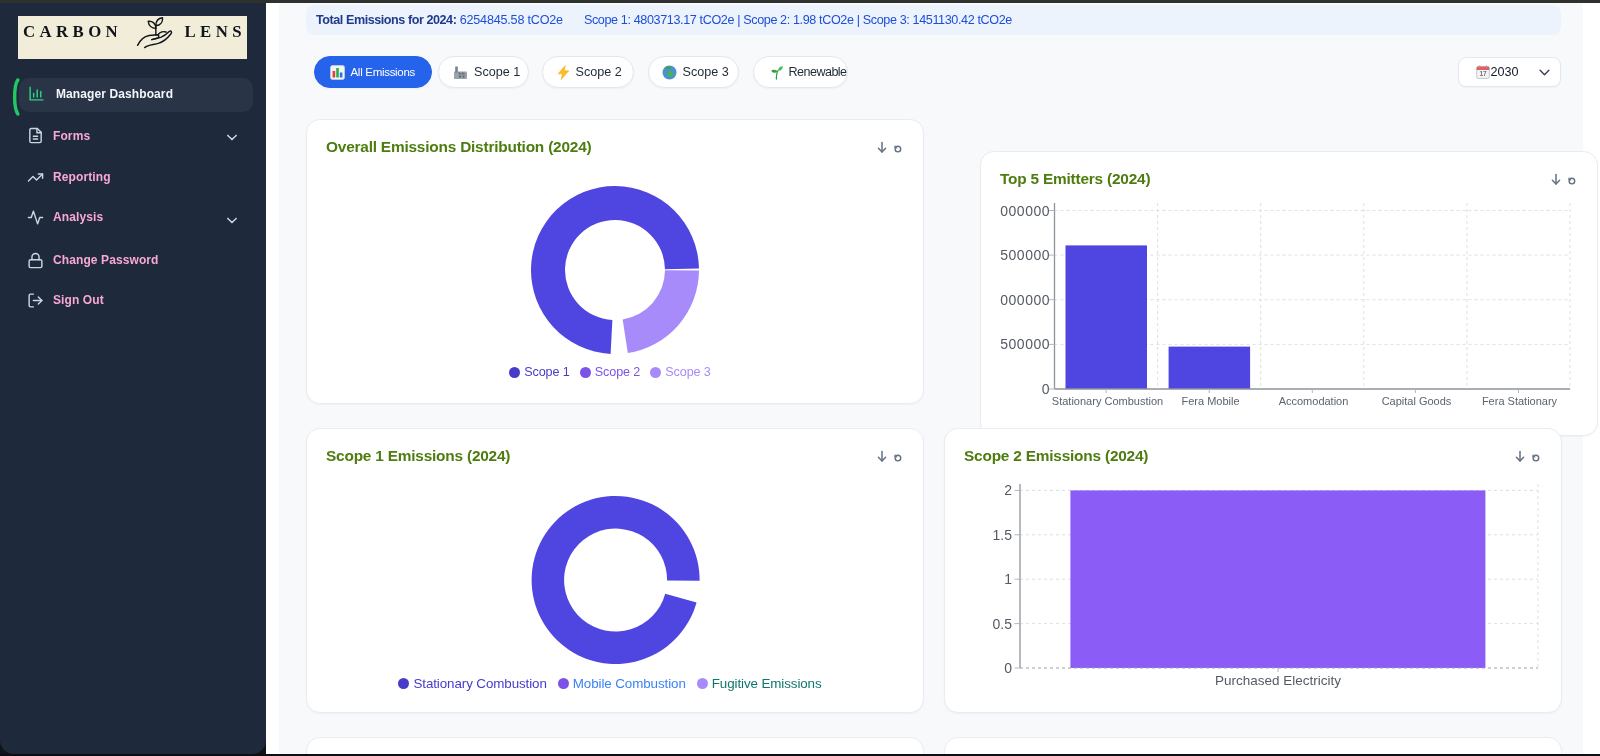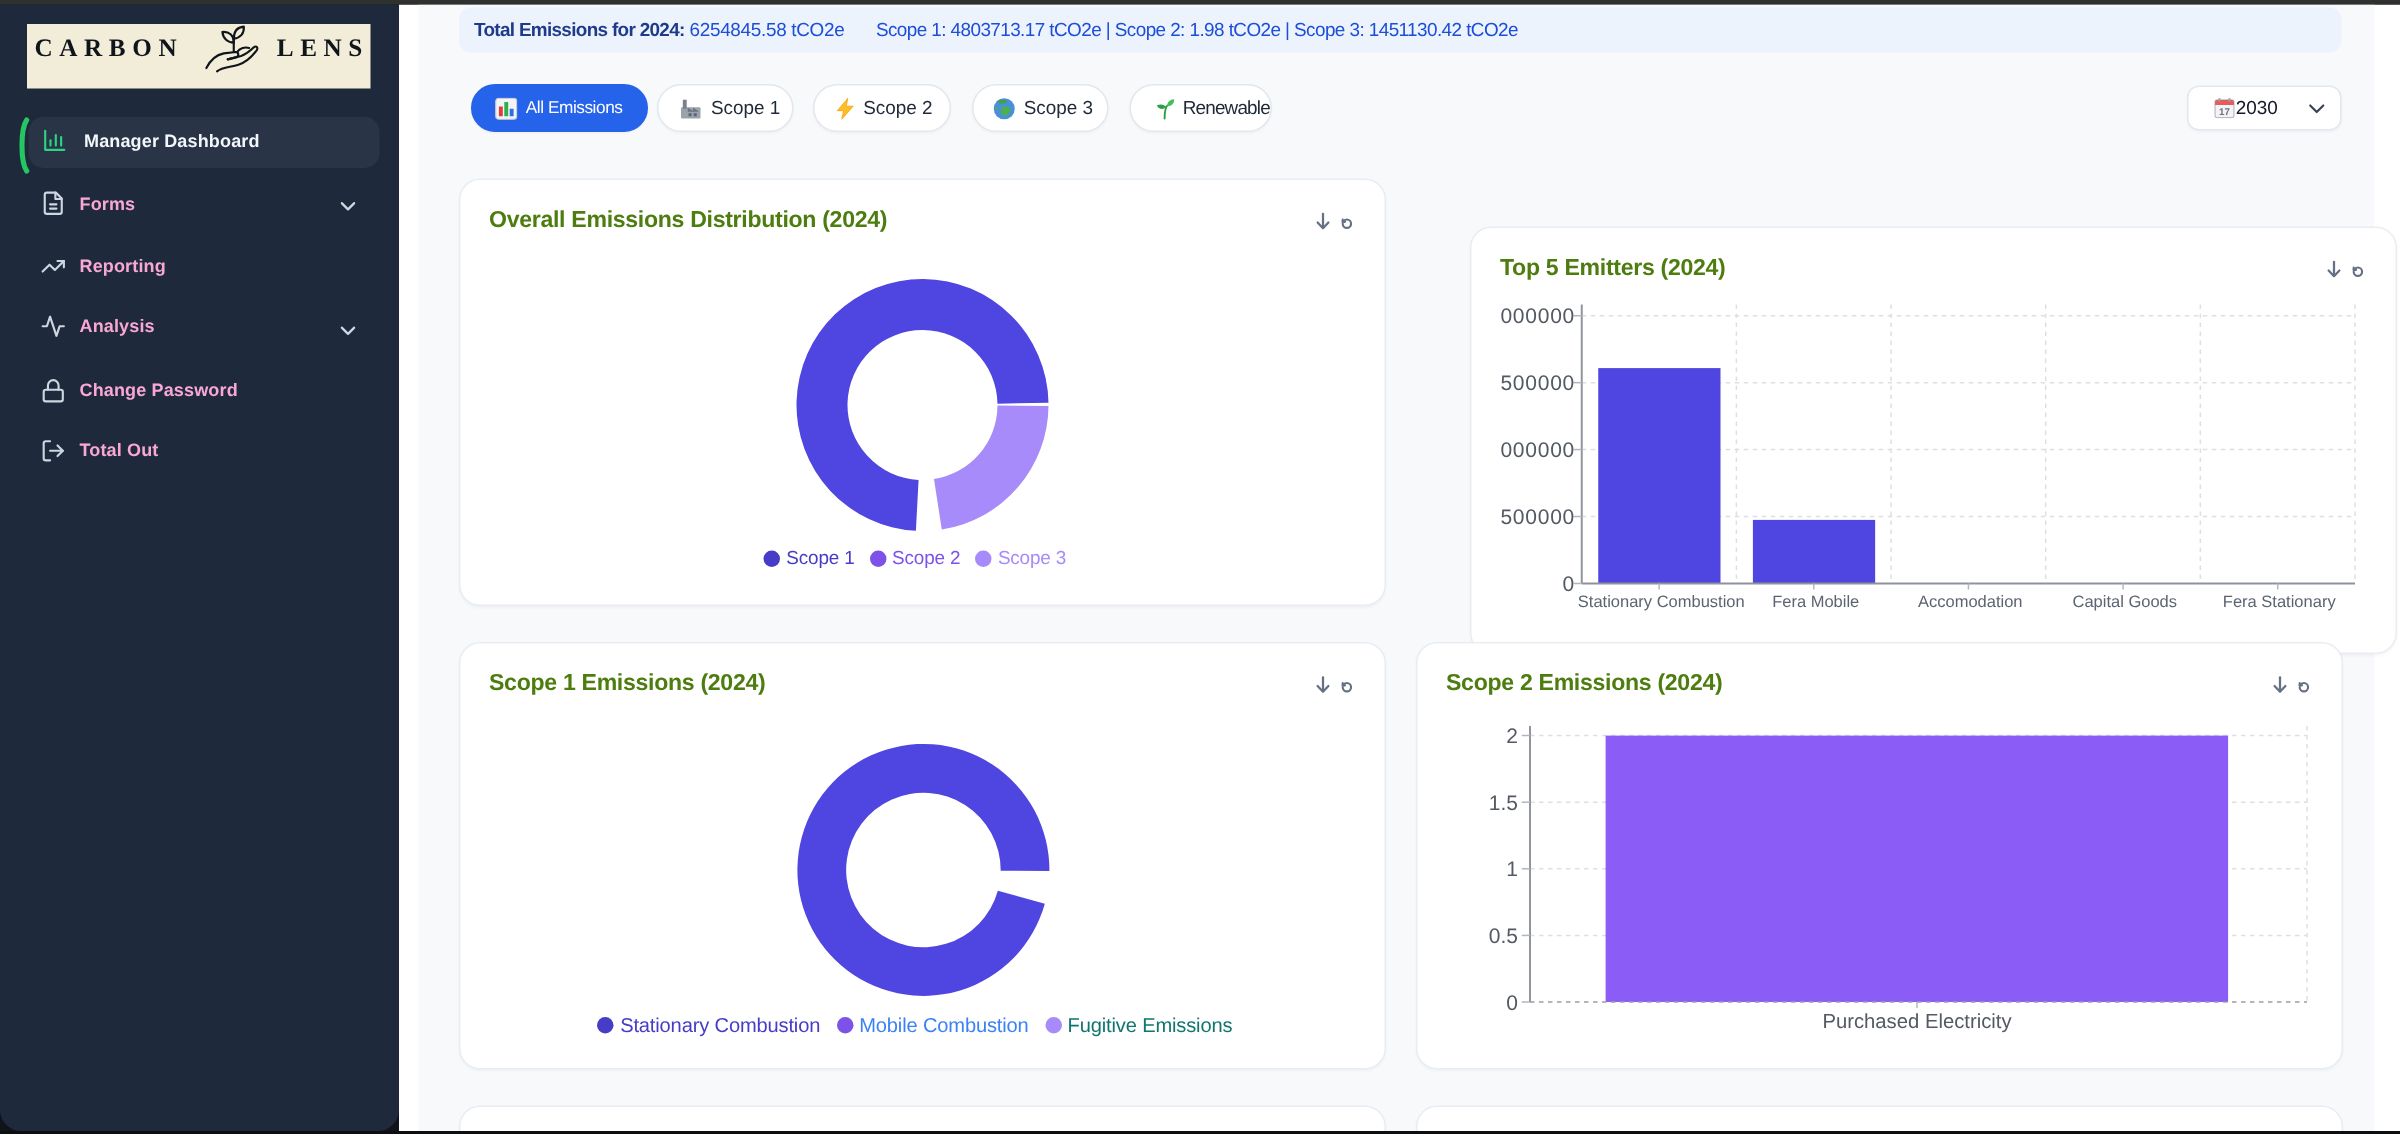--- a/index.html
+++ b/index.html
@@ -93,21 +93,21 @@
       <rect x="3" y="11" width="18" height="11" rx="2"></rect>
       <path d="M7 11V7a5 5 0 0 1 10 0v4"></path>
     </svg>
   <div class="abs navtxt" style="left:53px;top:249.8px;">Change Password</div>
 
   <svg class="abs" style="left:27px;top:289px;" width="17" height="17" viewBox="0 0 24 24" fill="none" stroke="#cdd6e1" stroke-width="2" stroke-linecap="round" stroke-linejoin="round">
       <path d="M9 21H5a2 2 0 0 1-2-2V5a2 2 0 0 1 2-2h4"></path>
       <polyline points="16 17 21 12 16 7"></polyline>
       <line x1="21" y1="12" x2="9" y2="12"></line>
     </svg>
-  <div class="abs navtxt" style="left:53px;top:289.9px;">Total Out</div>
+  <div class="abs navtxt" style="left:53px;top:289.9px;">Sign Out</div>
 </div>
 
 <div class="banner"><b style="color:#1e3a8a;letter-spacing:-0.45px;">Total Emissions for 2024:</b>&nbsp;6254845.58 tCO2e<span style="display:inline-block;width:21px;"></span><span style="letter-spacing:-0.38px;">Scope 1: 4803713.17 tCO2e | Scope 2: 1.98 tCO2e | Scope 3: 1451130.42 tCO2e</span></div>
 
 <div class="pill blue" style="left:314px;width:118px;padding-left:14.5px;">
     <svg width="15" height="15" viewBox="0 0 15 15">
       <rect x="0.5" y="0.5" width="14" height="14" rx="2" fill="#f3f4f6" stroke="#c8cdd3" stroke-width="0.8"></rect>
       <rect x="2.6" y="6" width="2.6" height="6.5" fill="#e23b3b"></rect>
       <rect x="6.2" y="3" width="2.6" height="9.5" fill="#2eae4f"></rect>
       <rect x="9.8" y="7.5" width="2.6" height="5" fill="#2f6fde"></rect>

